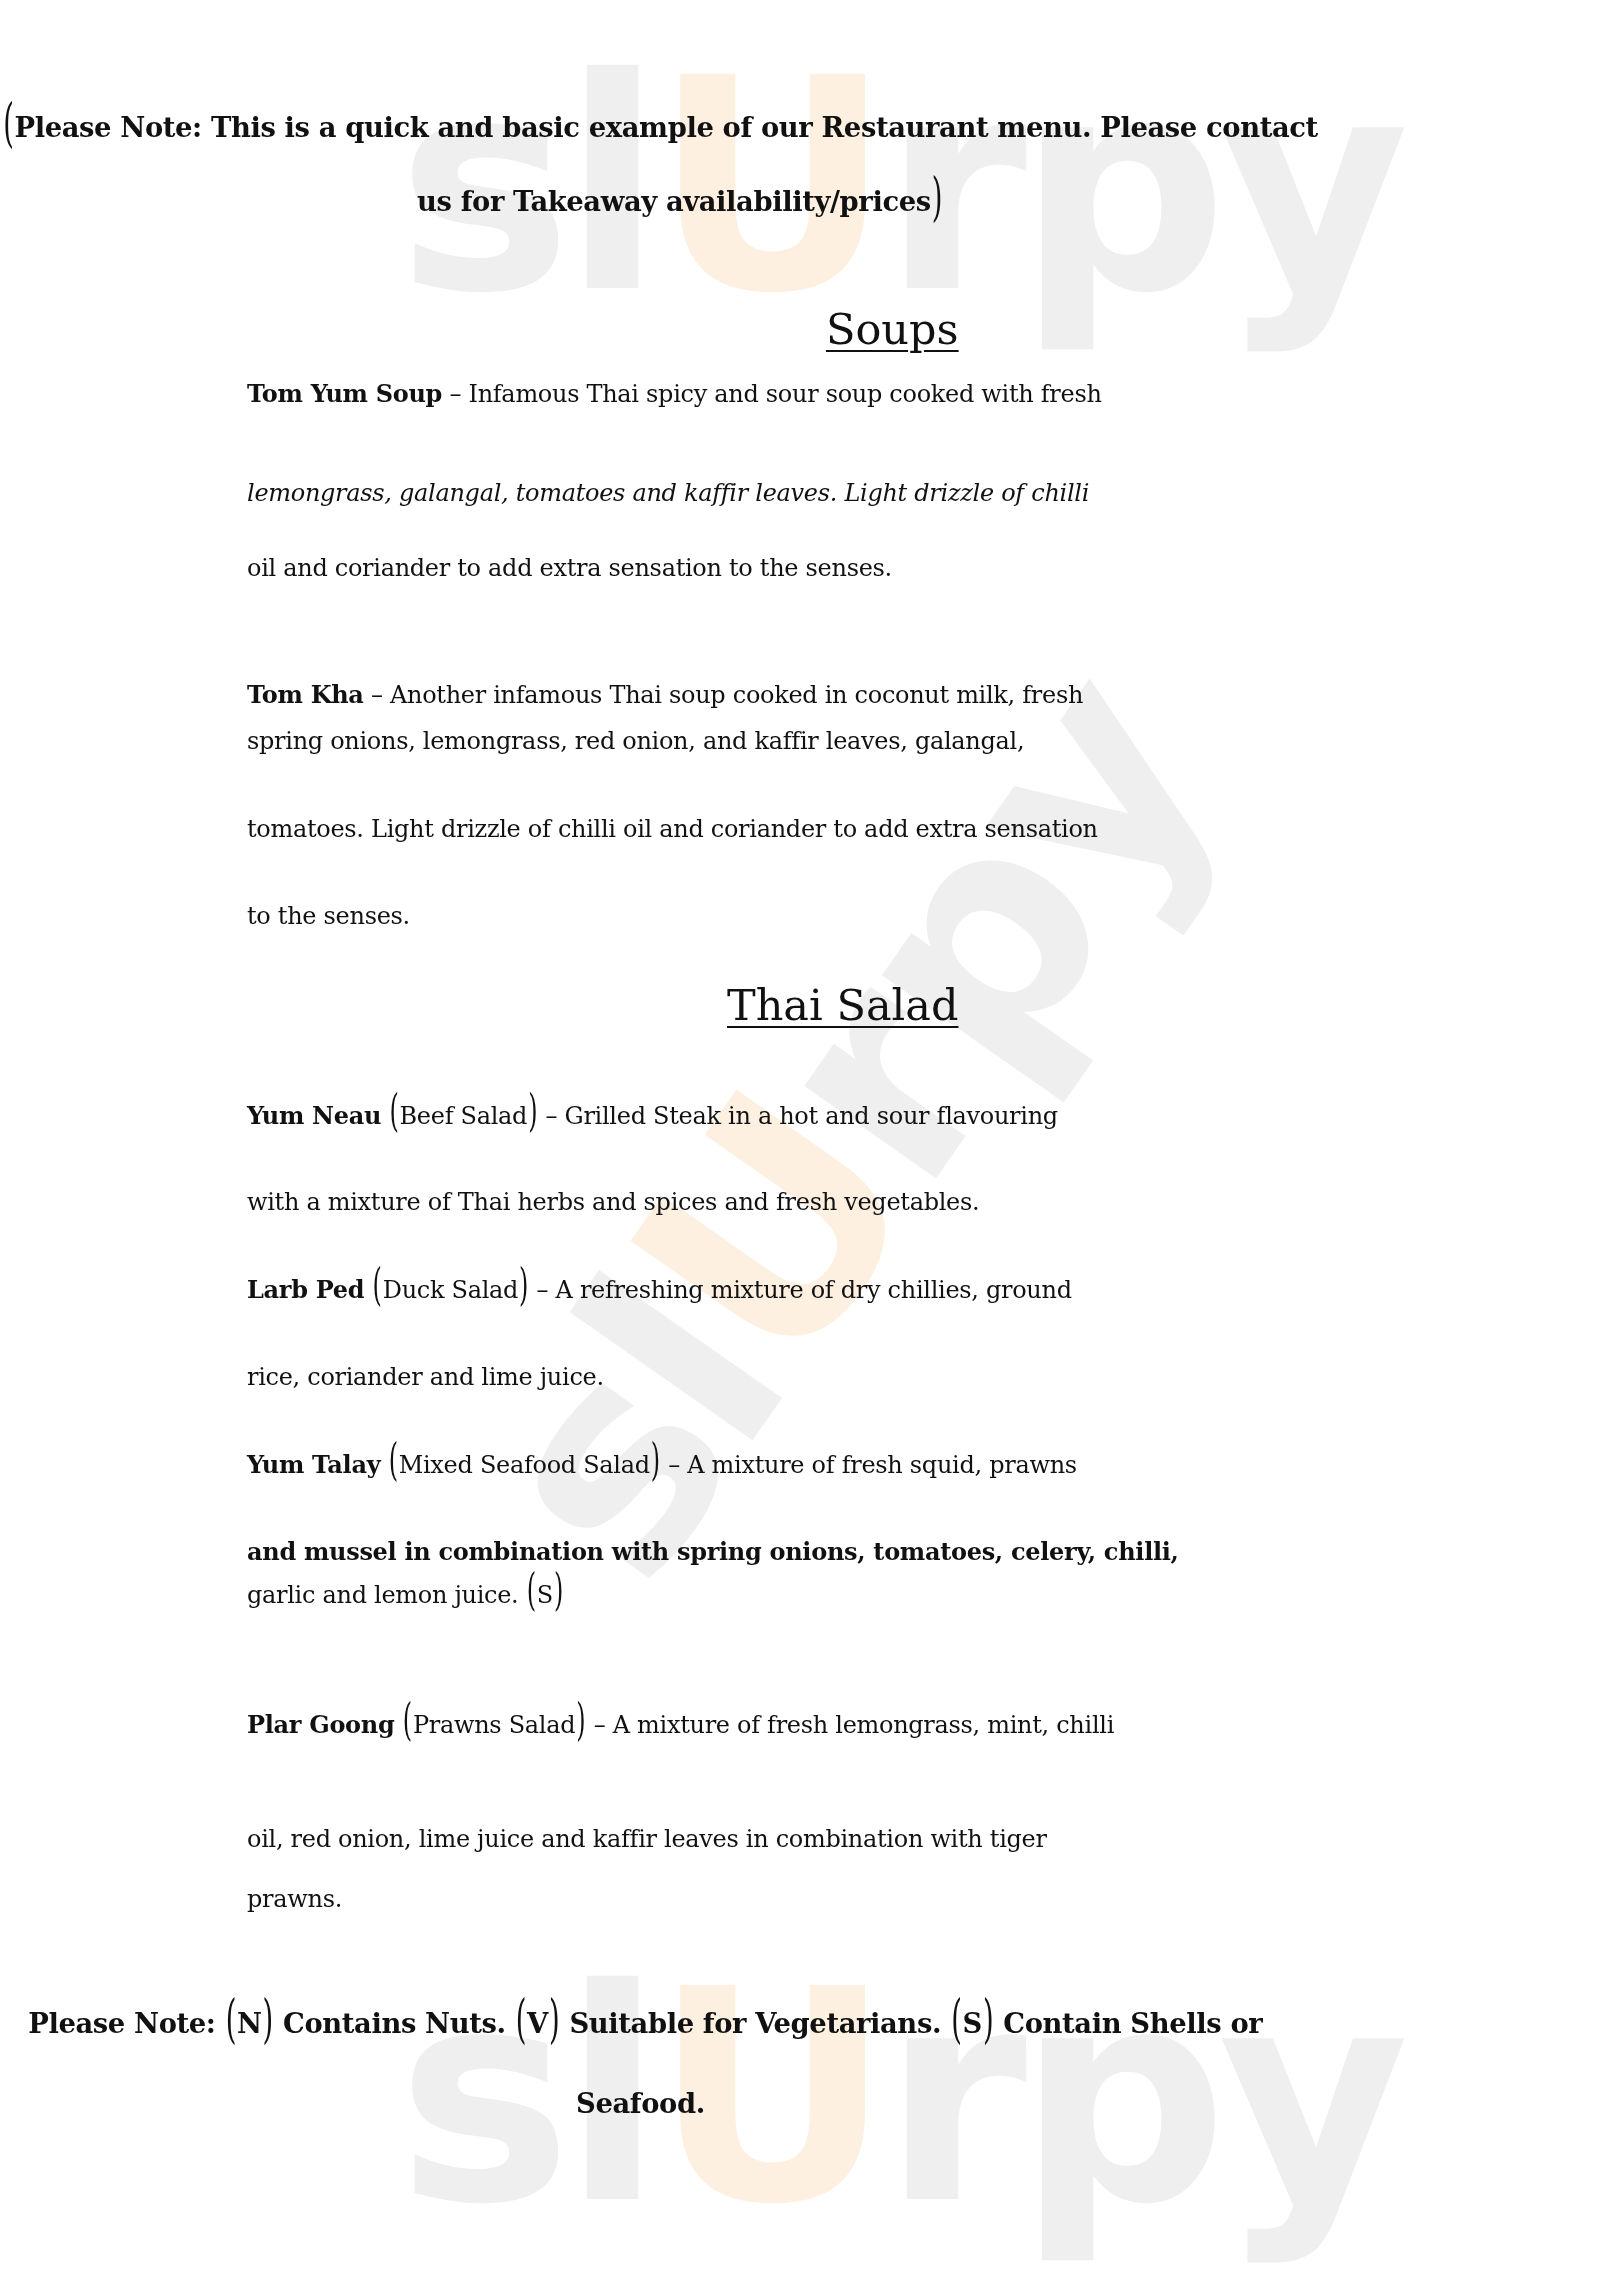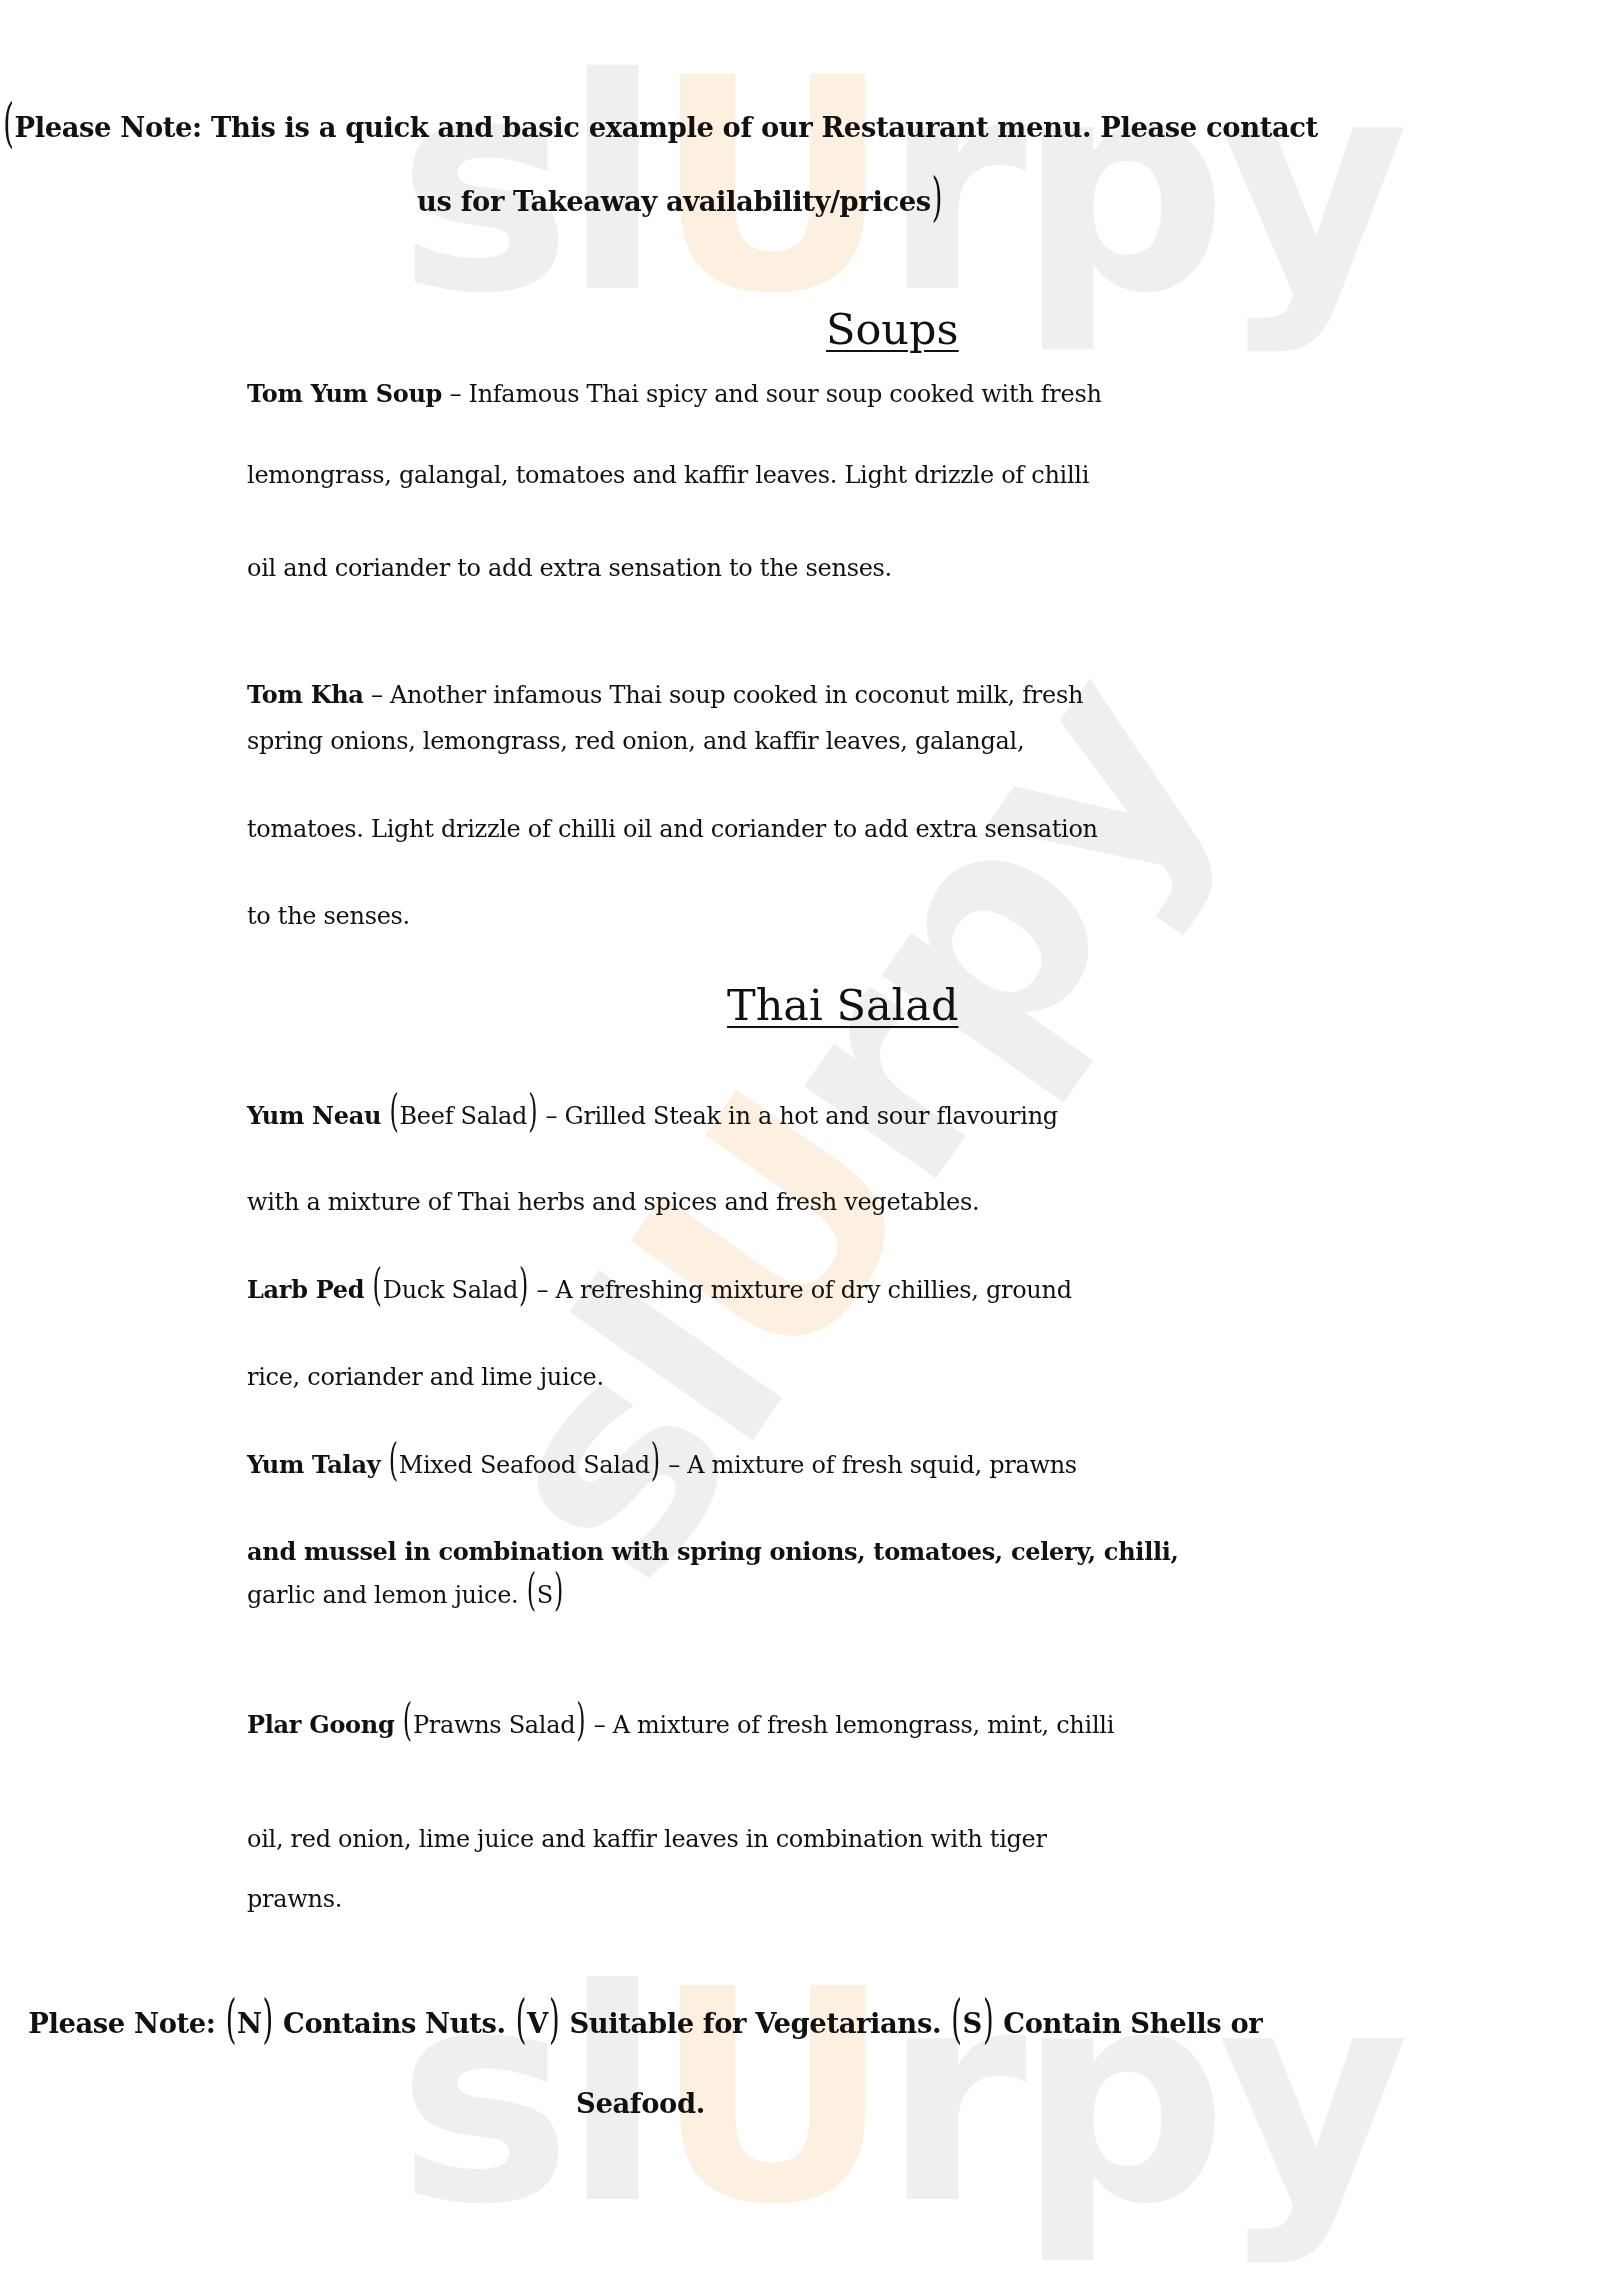--- a/index.html
+++ b/index.html
@@ -35,21 +35,21 @@
 </div>
 <div class="line center note" style="top:180px;padding-left:20px;">
   <span>us for Takeaway availability/prices</span><span class="par">)</span>
 </div>
 
 <div class="line heading" style="left:826px; top:263px;margin-top:45px;">Soups</div>
 
 <div class="line body-line" style="top:372px;">
   <span class="b">Tom Yum Soup</span><span> – Infamous Thai spicy and sour soup cooked with fresh</span>
 </div>
-<div class="line body-line" style="top:454px;">lemongrass, galangal, tomatoes and kaffir leaves. Light drizzle of chilli</div>
+<div class="line body-line" style="top:472px;font-style:italic;">lemongrass, galangal, tomatoes and kaffir leaves. Light drizzle of chilli</div>
 <div class="line body-line" style="top:547px;">oil and coriander to add extra sensation to the senses.</div>
 
 <div class="line body-line" style="top:633px;margin-top:40px;">
   <span class="b">Tom Kha</span><span> – Another infamous Thai soup cooked in coconut milk, fresh</span>
 </div>
 <div class="line body-line" style="top:720px;">spring onions, lemongrass, red onion, and kaffir leaves, galangal,</div>
 <div class="line body-line" style="top:808px;">tomatoes. Light drizzle of chilli oil and coriander to add extra sensation</div>
 <div class="line body-line" style="top:895px;">to the senses.</div>
 
 <div class="line heading" style="left:727px; top:984px;">Thai Salad</div>

